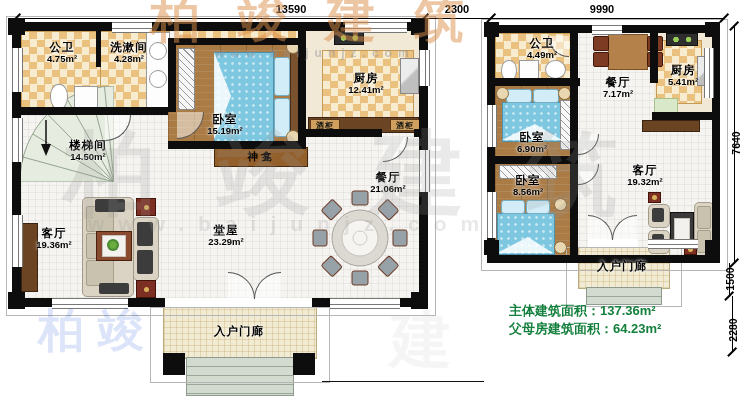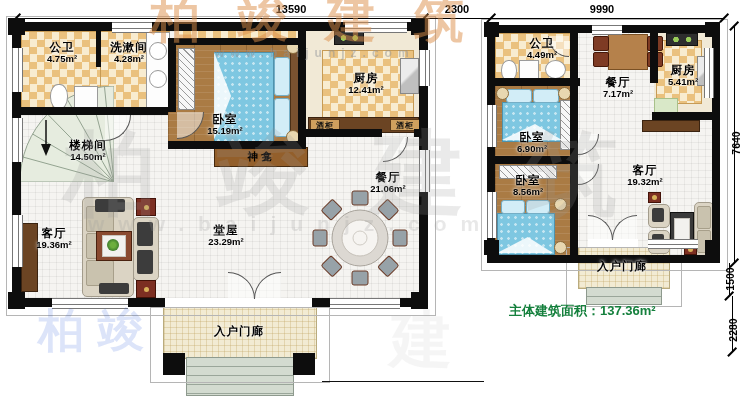--- a/index.html
+++ b/index.html
@@ -375,20 +375,21 @@
   <div class="abs dimline" style="left:729px;top:263px;width:1px;height:33px;"></div>
   <div class="tick" style="left:723px;top:295px;"></div>
   <div class="dimtext-v" style="left:710px;top:273px;">1500</div>
 
   <div class="abs dimline" style="left:732px;top:296px;width:1px;height:56px;"></div>
   <div class="tick" style="left:726px;top:351px;"></div>
   <div class="dimtext-v" style="left:713px;top:324px;">2280</div>
 
   <div class="stats">
     <div><span>主体建筑面积：</span><span>137.36m²</span></div>
+    <div><span>父母房建筑面积：</span><span>64.23m²</span></div>
   </div>
 
   <div class="title-underline2"></div>
 
   <div class="wm" style="left:150px;top:-14px;font-size:50px;letter-spacing:38px;color:#dd8f4a;opacity:.5;">柏竣建筑</div>
   <div class="wm" style="left:215px;top:46px;font-size:12px;letter-spacing:6px;color:#8a8f96;opacity:.45;">www.baijunjz.com</div>
   <div class="wm" style="left:64px;top:112px;font-size:92px;letter-spacing:62px;color:#9a9a9a;opacity:.20;">柏竣建筑</div>
   <div class="wm" style="left:88px;top:212px;font-size:21px;letter-spacing:14px;color:#9a9a9a;opacity:.22;">www.baijunjz.com</div>
   <div class="wm" style="left:38px;top:300px;font-size:46px;letter-spacing:14px;color:#1d4ed8;opacity:.15;">柏竣</div>
   <div class="wm" style="left:390px;top:298px;font-size:62px;color:#b9b9b9;opacity:.13;">建</div>

